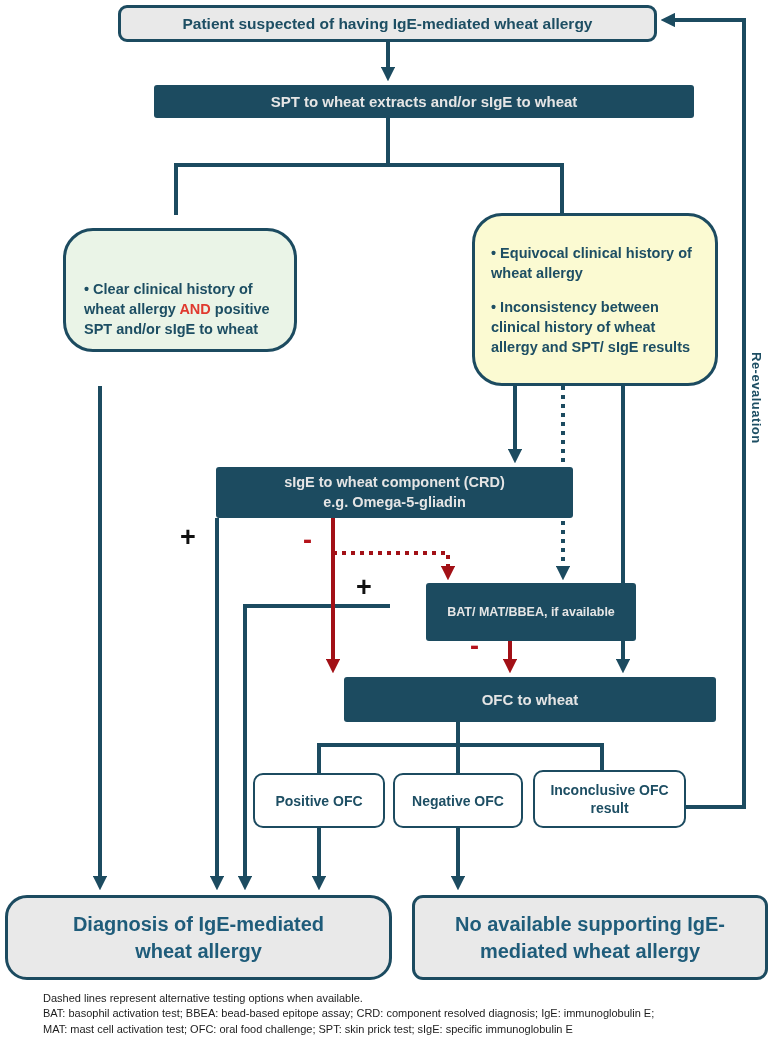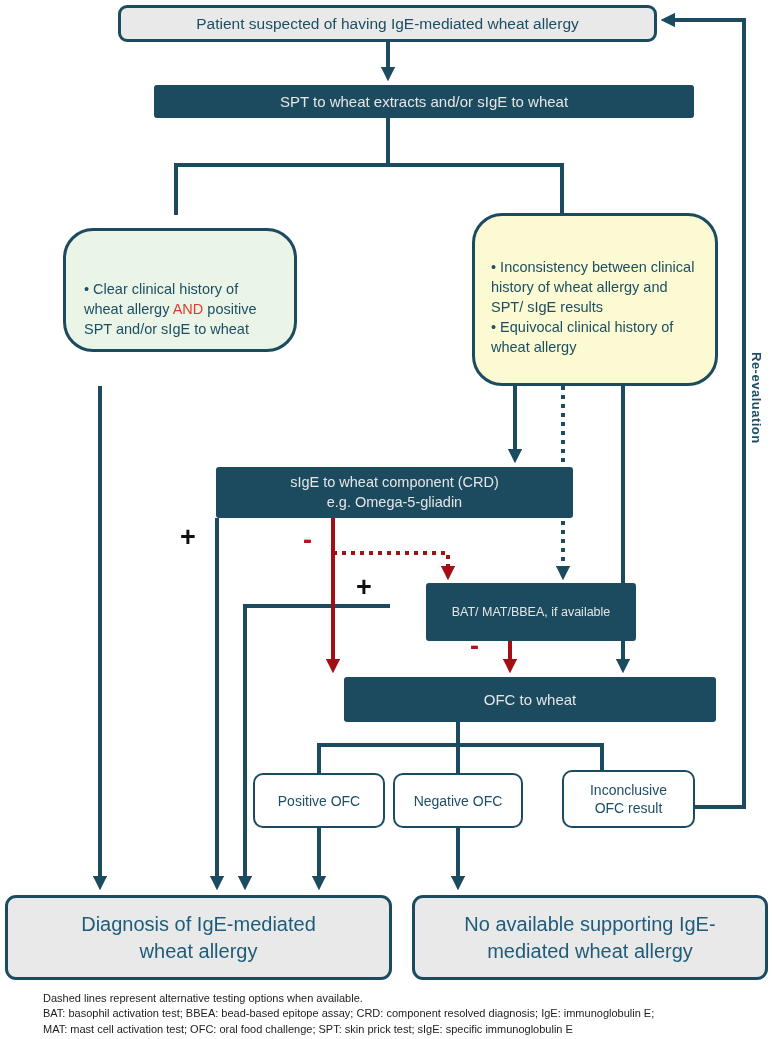--- a/index.html
+++ b/index.html
@@ -2,21 +2,21 @@
 <html><head>
 <meta charset="utf-8">
 <style>
   html,body{margin:0;padding:0;background:#ffffff;}
   #canvas{
     position:relative;width:772px;height:1039px;background:#ffffff;overflow:hidden;
     font-family:"Liberation Sans", sans-serif;
   }
   #connectors{position:absolute;left:0;top:0;z-index:1;pointer-events:none;}
   .box{position:absolute;z-index:2;display:flex;align-items:center;justify-content:center;
-       text-align:center;box-sizing:border-box;font-weight:normal;}
+       text-align:center;box-sizing:border-box;font-weight:bold;}
   .gray{background:#e9e9e9;border:3px solid #1c4b60;color:#1d4e63;}
   .dark{background:#1c4b60;color:#e5e5e5;border-radius:3px;margin-left:36px;}
   .outline{background:#ffffff;border:2.5px solid #1c4b60;color:#1d4e63;border-radius:10px;}
   .note{background:#eaf4e7;border:3px solid #1c4b60;border-radius:30px;color:#1d4e63;
         text-align:left;font-size:14.5px;line-height:1.38;}
   .note.yellow{background:#fbfad2;}
   .sign{position:absolute;z-index:3;font-weight:bold;font-size:27px;line-height:1;}
   .sign.black{color:#111111;}
   .sign.red{color:#b5121a;}
   #reeval{position:absolute;z-index:3;left:747px;top:352px;height:132px;width:18px;
@@ -67,41 +67,41 @@
   <div class="box dark" style="left:118px;top:85px;width:540px;height:33px;font-size:15px;">SPT to wheat extracts and/or sIgE to wheat</div>
 
   <div class="box note" style="left:63px;top:228px;width:234px;height:124px;padding:10px 18px;align-items:flex-end;">
     <div>
       <span>• Clear clinical history of wheat allergy </span><span style="color:#e03a2f;">AND</span><span> positive SPT and/or sIgE to wheat</span>
     </div>
   </div>
 
   <div class="box note yellow" style="left:472px;top:213px;width:246px;height:173px;padding:10px 16px;align-items:center;">
     <div>
+      <div>• Equivocal clinical history of wheat allergy</div>
       <div style="margin-top:14px;">• Inconsistency between clinical history of wheat allergy and SPT/ sIgE results</div>
-      <div>• Equivocal clinical history of wheat allergy</div>
     </div>
   </div>
 
   <div class="box dark" style="left:180px;top:467px;width:357px;height:51px;font-size:14.5px;flex-direction:column;line-height:1.35;">
     <div>sIgE to wheat component (CRD)</div>
     <div>e.g. Omega-5-gliadin</div>
   </div>
 
   <div class="box dark" style="left:390px;top:583px;width:210px;height:58px;font-size:12.5px;">BAT/ MAT/BBEA, if available</div>
 
   <div class="box dark" style="left:308px;top:677px;width:372px;height:45px;font-size:15px;">OFC to wheat</div>
 
   <div class="box outline" style="left:253px;top:773px;width:132px;height:55px;font-size:14px;">Positive OFC</div>
 
   <div class="box outline" style="left:393px;top:773px;width:130px;height:55px;font-size:14px;">Negative OFC</div>
 
-  <div class="box outline" style="left:533px;top:770px;width:133px;height:58px;font-size:14px;line-height:1.3;padding:4px 14px;margin-left:29px;">Inconclusive OFC result</div>
+  <div class="box outline" style="left:533px;top:770px;width:153px;height:58px;font-size:14px;line-height:1.3;padding:4px 14px;">Inconclusive OFC result</div>
 
-  <div class="box gray" style="left:5px;top:895px;width:387px;height:85px;border-radius:11px;font-size:20px;color:#1f5c7a;line-height:1.35;">
+  <div class="box gray" style="left:5px;top:895px;width:387px;height:85px;border-radius:22px;font-size:20px;color:#1f5c7a;line-height:1.35;">
     <div style="max-width:280px;">Diagnosis of IgE-mediated wheat allergy</div>
   </div>
 
   <div class="box gray" style="left:412px;top:895px;width:356px;height:85px;border-radius:11px;font-size:20px;color:#1f5c7a;line-height:1.35;">
     <div style="max-width:310px;">No available supporting IgE-mediated wheat allergy</div>
   </div>
 
   <div class="sign black" style="left:180px;top:524px;">+</div>
   <div class="sign red" style="left:303px;top:527px;">-</div>
   <div class="sign black" style="left:356px;top:574px;">+</div>

